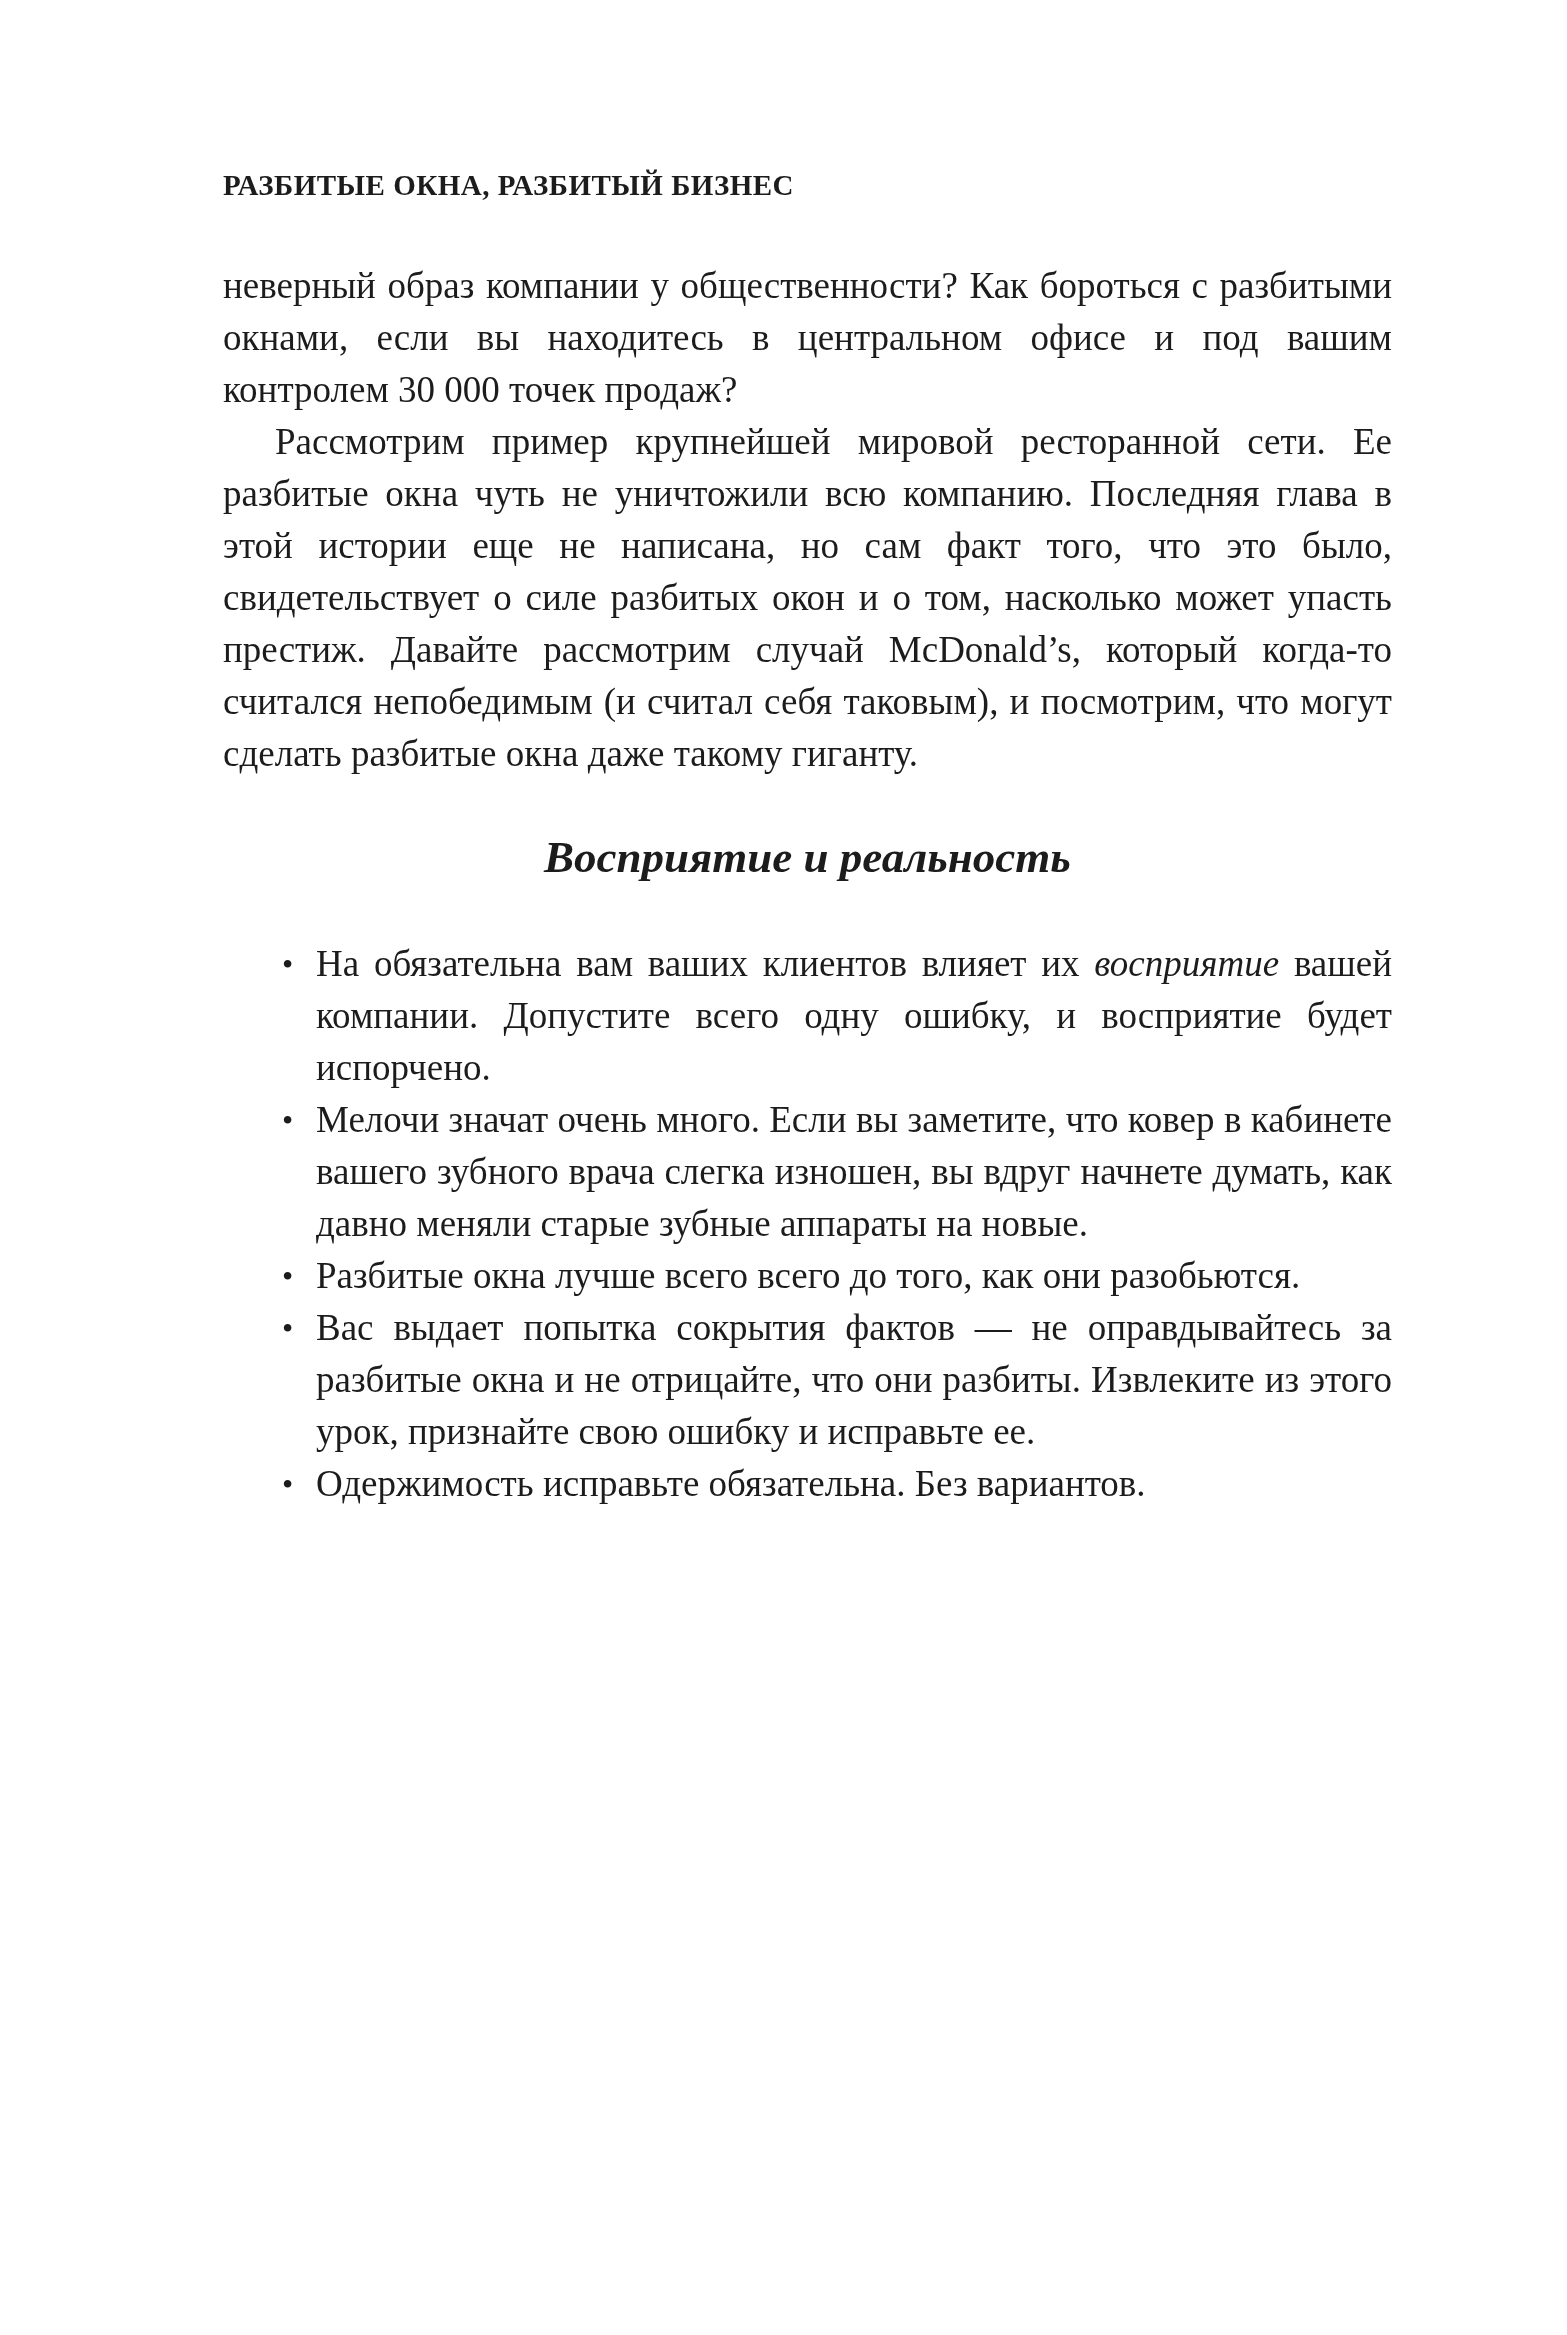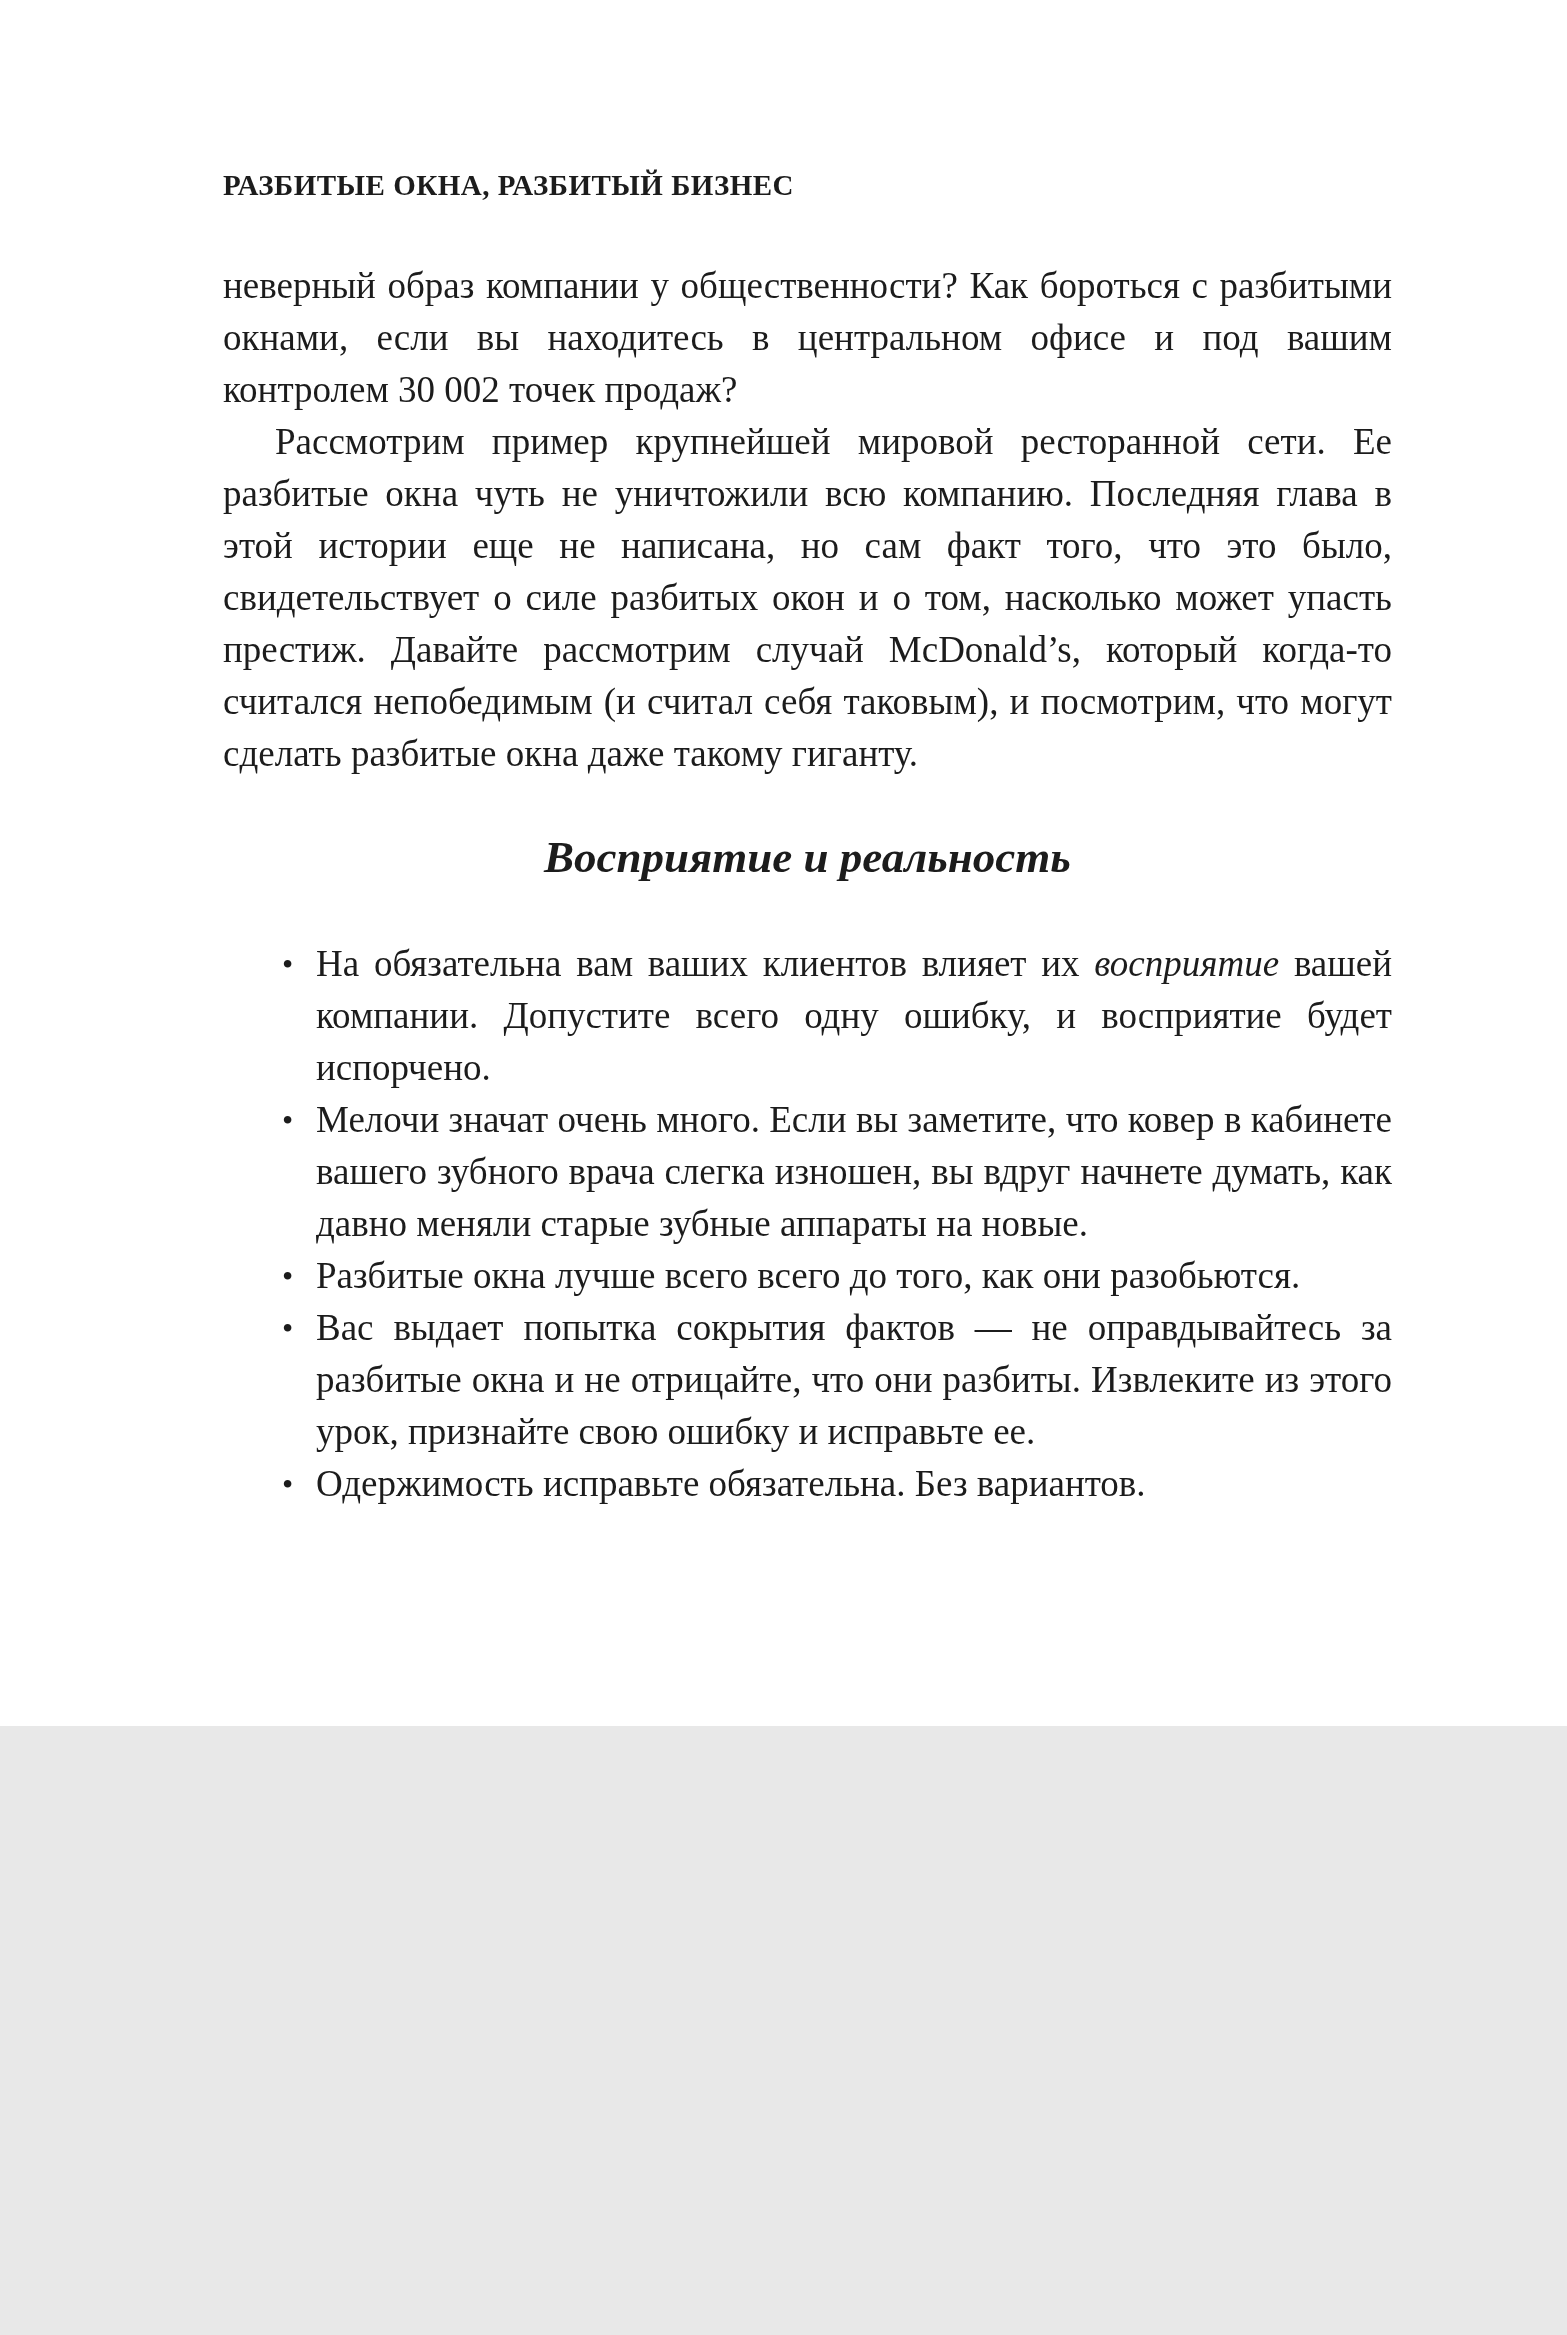--- a/index.html
+++ b/index.html
@@ -3,21 +3,21 @@
 <meta charset="utf-8">
 <style>
   html, body {
     margin: 0;
     padding: 0;
     background: #e8e8e8;
   }
   .page {
     position: relative;
     width: 1568px;
-    height: 1726px;
+    height: 2335px;
     background: #ffffff;
     font-family: "Liberation Serif", "DejaVu Serif", serif;
     color: #1c1c1c;
     overflow: hidden;
   }
   .content {
     position: absolute;
     left: 223px;
     top: 169px;
     width: 1169px;
@@ -72,21 +72,21 @@
   }
 </style>
 </head>
 <body>
 
 <div class="page">
   <div class="content">
 
     <div class="running-head">РАЗБИТЫЕ ОКНА, РАЗБИТЫЙ БИЗНЕС</div>
 
-    <p class="para">неверный образ компании у общественности? Как бороться с разбитыми окнами, если вы находитесь в центральном офисе и под вашим контролем 30 002 точек продаж?</p>
+    <p class="para">неверный образ компании у общественности? Как бороться с разбитыми окнами, если вы находитесь в центральном офисе и под вашим контролем 30 000 точек продаж?</p>
 
     <p class="para indented">Рассмотрим пример крупнейшей мировой ресторанной сети. Ее разбитые окна чуть не уничтожили всю компанию. Последняя глава в этой истории еще не написана, но сам факт того, что это было, свидетельствует о силе разбитых окон и о том, насколько может упасть престиж. Давайте рассмотрим случай McDonald’s, который когда-то считался непобедимым (и считал себя таковым), и посмотрим, что могут сделать разбитые окна даже такому гиганту.</p>
 
     <h2 class="section-heading">Восприятие и реальность</h2>
 
     <ul class="bullet-list">
 
       <li>
         <span class="bullet-marker">•</span>
         <span class="li-text"><span>На обязательна вам ваших клиентов влияет их </span><em>восприятие</em><span> вашей компании. Допустите всего одну ошибку, и восприятие будет испорчено.</span></span>

